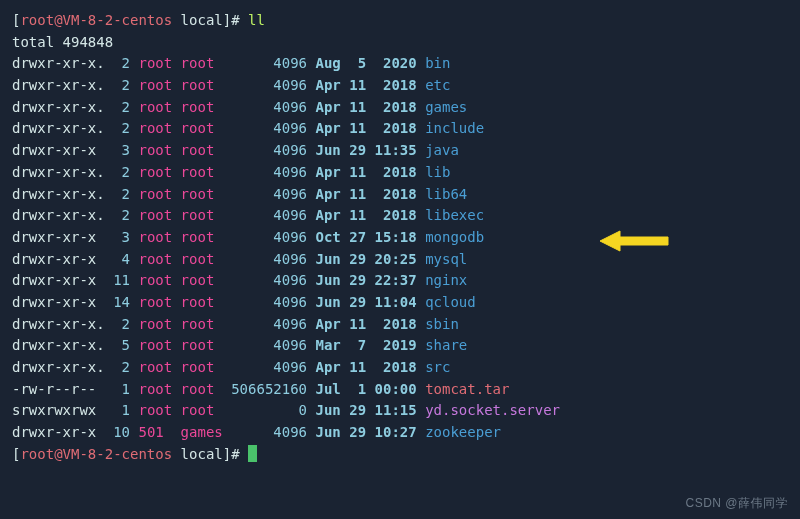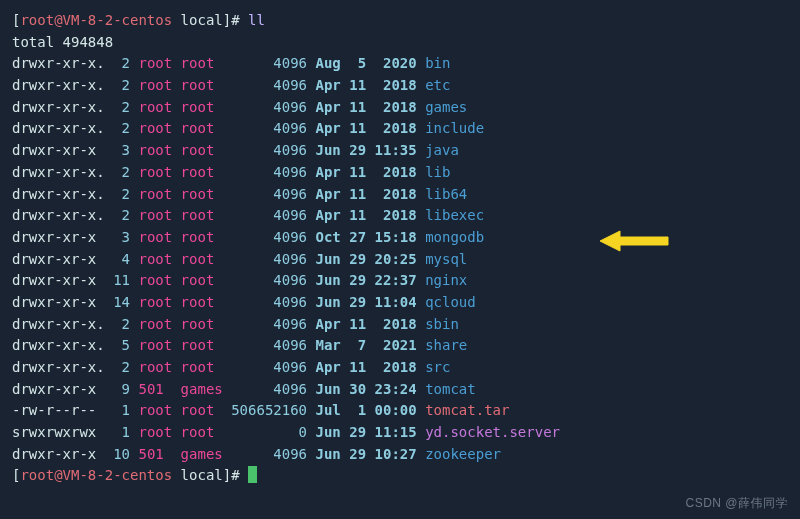--- a/index.html
+++ b/index.html
@@ -13,21 +13,21 @@
       width: 800px;
       height: 519px;
       overflow: hidden;
       position: relative;
     }
     .prompt-line { white-space: pre; }
     .bracket { color: #d4e6e6; }
     .user-host { color: #e06c75; }
     .path { color: #d4e6e6; }
     .hash { color: #d4e6e6; }
-    .cmd { color: #c4b5fd; text-align: center; }
+    .cmd { color: #bef264; text-align: center; }
     .total { color: #d4e6e6; }
     .row { white-space: pre; font-family: inherit; }
     .perms { color: #d4e6e6; }
     .num { color: #8ecde0; }
     .owner { color: #ec4899; text-align: right; }
     .size { color: #8ecde0; }
     .date { color: #8ecde0; font-weight: bold; }
     .dirname { color: #4a9ed4; }
     .tarname { color: #e06c75; }
     .linkname { color: #c678dd; }
@@ -67,23 +67,22 @@
     <div class="row"><span class="perms">drwxr-xr-x.</span><span class="num">  2</span> <span class="owner">root</span> <span class="owner">root </span><span class="size">      4096</span> <span class="date">Apr</span> <span class="date">11</span> <span class="date"> 2018</span> <span class="dirname">include</span></div>
     <div class="row"><span class="perms">drwxr-xr-x </span><span class="num">  3</span> <span class="owner">root</span> <span class="owner">root </span><span class="size">      4096</span> <span class="date">Jun</span> <span class="date">29</span> <span class="date">11:35</span> <span class="dirname">java</span></div>
     <div class="row"><span class="perms">drwxr-xr-x.</span><span class="num">  2</span> <span class="owner">root</span> <span class="owner">root </span><span class="size">      4096</span> <span class="date">Apr</span> <span class="date">11</span> <span class="date"> 2018</span> <span class="dirname">lib</span></div>
     <div class="row"><span class="perms">drwxr-xr-x.</span><span class="num">  2</span> <span class="owner">root</span> <span class="owner">root </span><span class="size">      4096</span> <span class="date">Apr</span> <span class="date">11</span> <span class="date"> 2018</span> <span class="dirname">lib64</span></div>
     <div class="row"><span class="perms">drwxr-xr-x.</span><span class="num">  2</span> <span class="owner">root</span> <span class="owner">root </span><span class="size">      4096</span> <span class="date">Apr</span> <span class="date">11</span> <span class="date"> 2018</span> <span class="dirname">libexec</span></div>
     <div class="row"><span class="perms">drwxr-xr-x </span><span class="num">  3</span> <span class="owner">root</span> <span class="owner">root </span><span class="size">      4096</span> <span class="date">Oct</span> <span class="date">27</span> <span class="date">15:18</span> <span class="dirname">mongodb</span></div>
     <div class="row"><span class="perms">drwxr-xr-x </span><span class="num">  4</span> <span class="owner">root</span> <span class="owner">root </span><span class="size">      4096</span> <span class="date">Jun</span> <span class="date">29</span> <span class="date">20:25</span> <span class="dirname">mysql</span></div>
     <div class="row"><span class="perms">drwxr-xr-x </span><span class="num"> 11</span> <span class="owner">root</span> <span class="owner">root </span><span class="size">      4096</span> <span class="date">Jun</span> <span class="date">29</span> <span class="date">22:37</span> <span class="dirname">nginx</span></div>
     <div class="row"><span class="perms">drwxr-xr-x </span><span class="num"> 14</span> <span class="owner">root</span> <span class="owner">root </span><span class="size">      4096</span> <span class="date">Jun</span> <span class="date">29</span> <span class="date">11:04</span> <span class="dirname">qcloud</span></div>
     <div class="row"><span class="perms">drwxr-xr-x.</span><span class="num">  2</span> <span class="owner">root</span> <span class="owner">root </span><span class="size">      4096</span> <span class="date">Apr</span> <span class="date">11</span> <span class="date"> 2018</span> <span class="dirname">sbin</span></div>
-    <div class="row"><span class="perms">drwxr-xr-x.</span><span class="num">  5</span> <span class="owner">root</span> <span class="owner">root </span><span class="size">      4096</span> <span class="date">Mar</span> <span class="date"> 7</span> <span class="date"> 2021</span> <span class="dirname">share</span></div>
+    <div class="row"><span class="perms">drwxr-xr-x.</span><span class="num">  5</span> <span class="owner">root</span> <span class="owner">root </span><span class="size">      4096</span> <span class="date">Mar</span> <span class="date"> 7</span> <span class="date"> 2019</span> <span class="dirname">share</span></div>
     <div class="row"><span class="perms">drwxr-xr-x.</span><span class="num">  2</span> <span class="owner">root</span> <span class="owner">root </span><span class="size">      4096</span> <span class="date">Apr</span> <span class="date">11</span> <span class="date"> 2018</span> <span class="dirname">src</span></div>
-    <div class="row"><span class="perms">drwxr-xr-x </span><span class="num">  9</span> <span class="owner">501 </span> <span class="owner">games</span><span class="size">      4096</span> <span class="date">Jun</span> <span class="date">30</span> <span class="date">23:24</span> <span class="dirname">tomcat</span></div>
     <div class="row"><span class="perms">-rw-r--r-- </span><span class="num">  1</span> <span class="owner">root</span> <span class="owner">root </span><span class="size"> 506652160</span> <span class="date">Jul</span> <span class="date"> 1</span> <span class="date">00:00</span> <span class="tarname">tomcat.tar</span></div>
     <div class="row"><span class="perms">srwxrwxrwx </span><span class="num">  1</span> <span class="owner">root</span> <span class="owner">root </span><span class="size">         0</span> <span class="date">Jun</span> <span class="date">29</span> <span class="date">11:15</span> <span class="linkname">yd.socket.server</span></div>
     <div class="row"><span class="perms">drwxr-xr-x </span><span class="num"> 10</span> <span class="owner">501 </span> <span class="owner">games</span><span class="size">      4096</span> <span class="date">Jun</span> <span class="date">29</span> <span class="date">10:27</span> <span class="dirname">zookeeper</span></div>
     <div class="prompt-line"><span class="bracket">[</span><span class="user-host">root@VM-8-2-centos</span><span class="path"> </span><span class="path">local</span><span class="bracket">]</span><span class="hash"># </span><span class="cursor"></span></div>
   </div>
 
 <svg class="arrow" width="80" height="28">
   <g fill="#f5d521" stroke="#f5d521">
     <polygon points="0,14 20,4 20,10 68,10 68,18 20,18 20,24"></polygon>
   </g>

